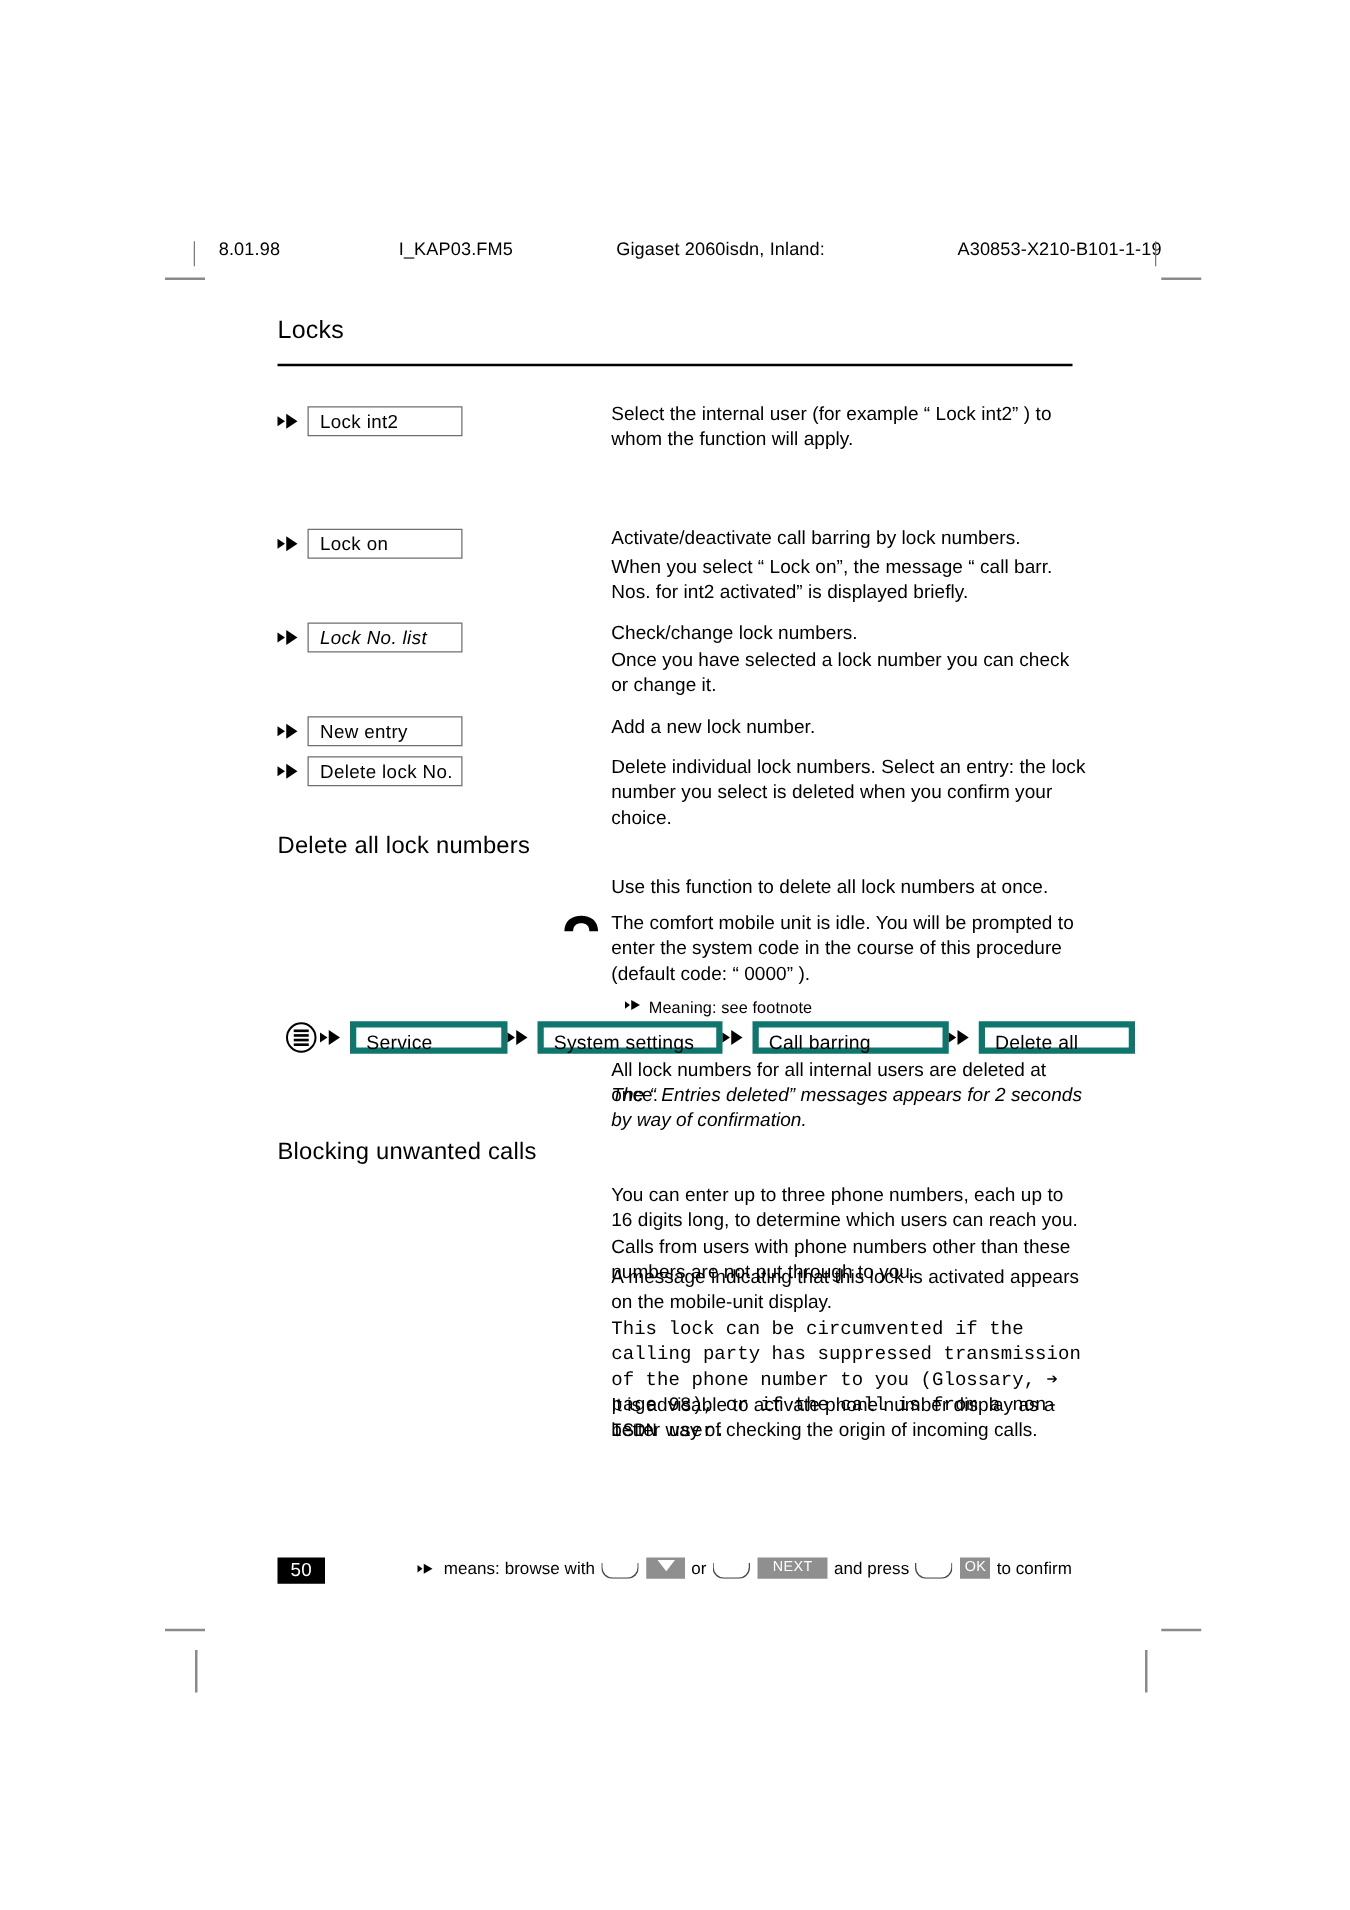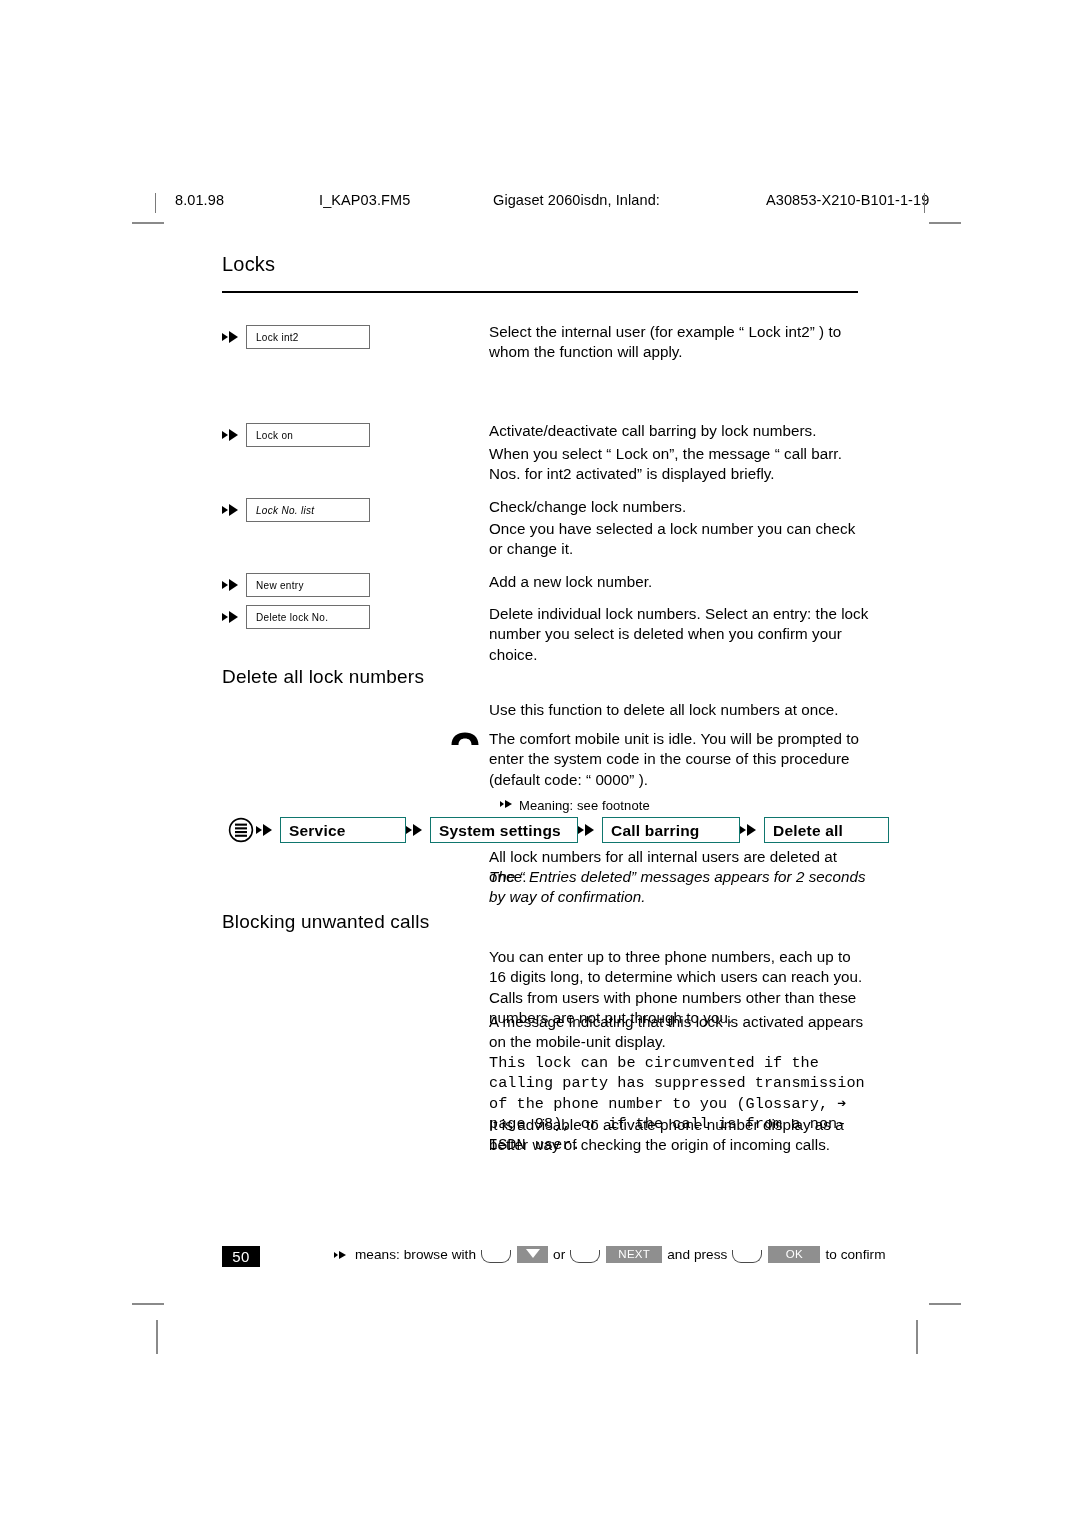--- a/index.html
+++ b/index.html
@@ -135,21 +135,21 @@
     left: 5px;
     border-width: 4.5px 0 4.5px 7px;
   }
 
   .menu-box {
     border: 1px solid #6e6e6e;
     background: #ffffff;
     height: 24px;
     line-height: 24px;
     padding: 0 8px 0 9px;
-    font-size: 10px;
+    font-size: 15px;
     box-sizing: border-box;
     white-space: nowrap;
     letter-spacing: 0.3px;
   }
   .menu-box.italic { font-style: italic; }
 
   .box-w1 { width: 124px; }
 
   
   .para {
@@ -180,34 +180,33 @@
     align-items: center;
     height: 28px;
   }
   .menu-circle-icon {
     width: 26px;
     height: 26px;
     flex: 0 0 26px;
     margin-right: 2px;
   }
   .path-box {
-    border: 1px solid #0f766e;
+    border: 5px solid #0f766e;
     background: #fff;
     height: 26px;
     line-height: 26px;
     padding: 0 8px;
     font-size: 15.5px;
     box-sizing: border-box;
     white-space: nowrap;
     letter-spacing: 0.2px;
-    font-weight: bold;
   }
   .pb-service  { width: 126px; }
   .pb-system   { width: 148px; }
-  .pb-call     { width: 138px; }
+  .pb-call     { width: 157px; }
   .pb-delete   { width: 125px; }
 
   .footnote-hint {
     position: absolute;
     left: 500px;
     top: 798px;
     display: flex;
     align-items: flex-start;
     font-size: 13px;
     letter-spacing: 0.1px;
@@ -264,21 +263,21 @@
     height: 17px;
     line-height: 17px;
     font-size: 11.5px;
     text-align: center;
     box-sizing: border-box;
     margin: 0 3px;
     letter-spacing: 0.3px;
   }
   .sk-down { width: 31px; }
   .sk-next { width: 56px; }
-  .sk-ok   { width: 52px; }
+  .sk-ok   { width: 24px; }
   .caret-down {
     display: inline-block;
     width: 0; height: 0;
     border-left: 7px solid transparent;
     border-right: 7px solid transparent;
     border-top: 9px solid #ffffff;
     vertical-align: middle;
     margin-bottom: 2px;
   }
 </style>

